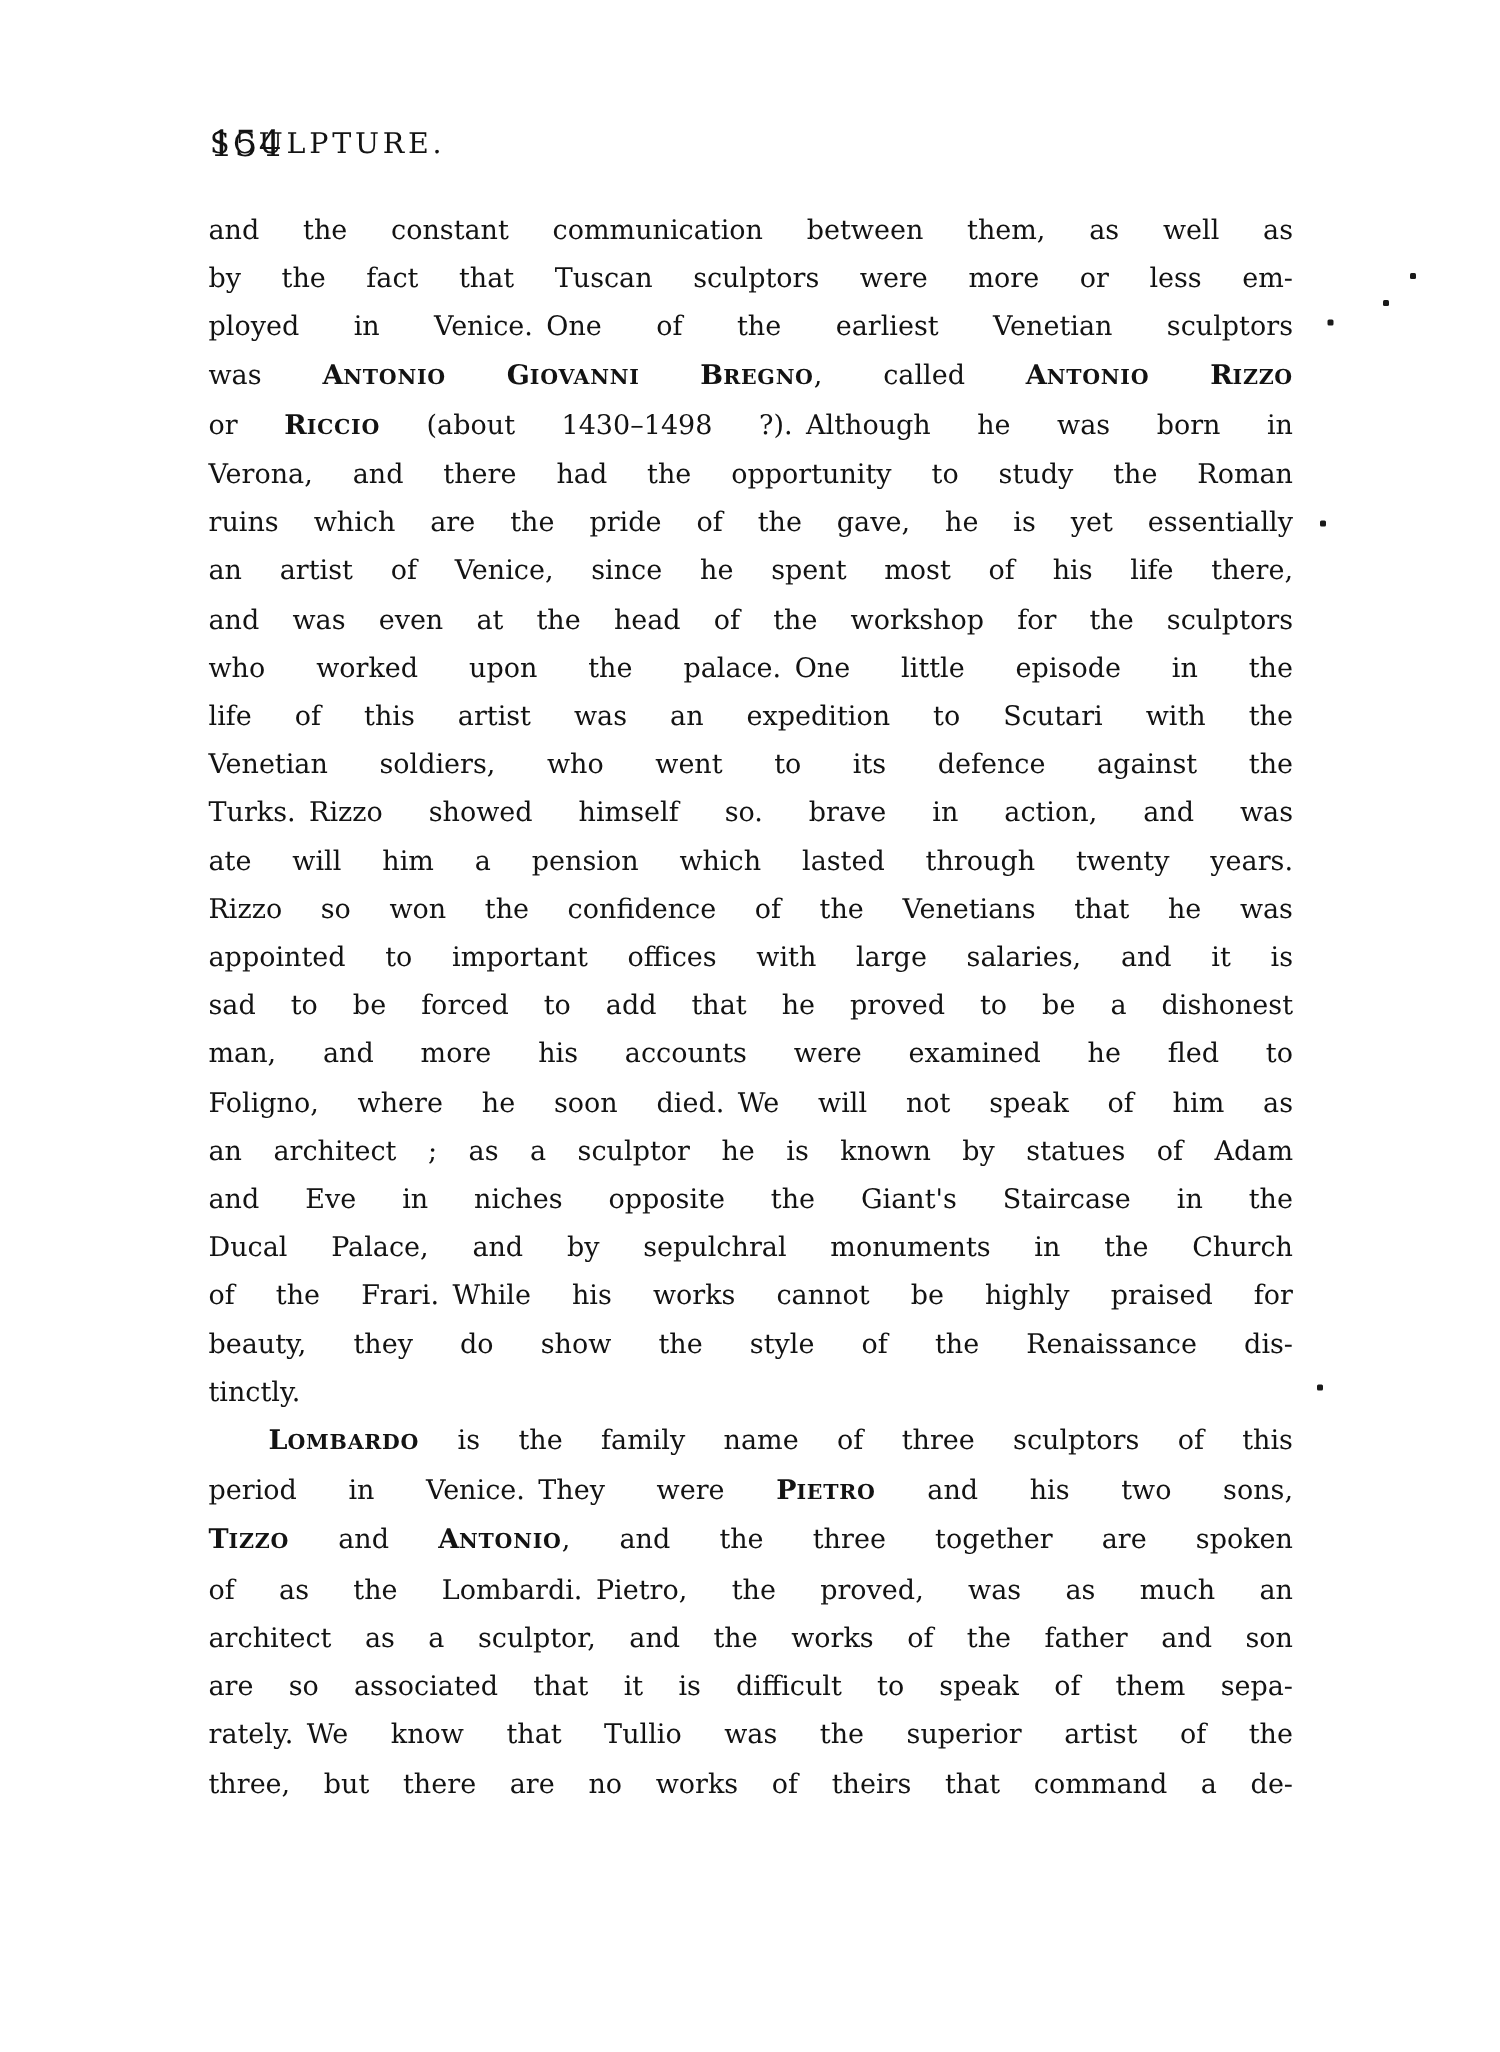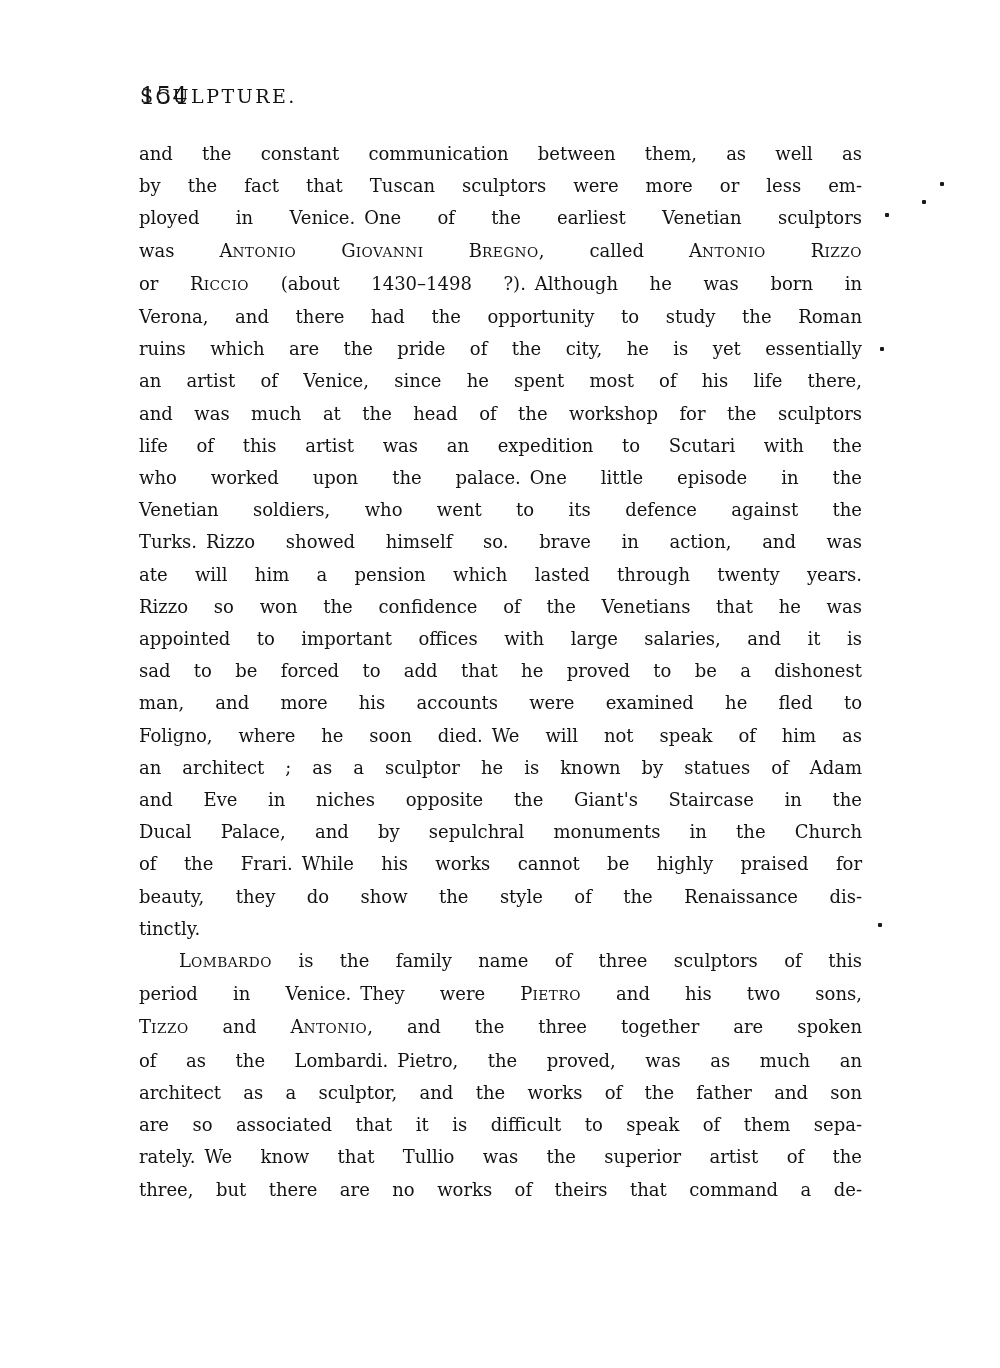--- a/index.html
+++ b/index.html
@@ -37,21 +37,21 @@
     font-size: 18px;
   }
   .line {
     line-height: 32.2px;
     text-align: justify;
     text-align-last: justify;
     white-space: normal;
   }
   .line.no-just { text-align-last: left; }
   .line.indent { text-indent: 40px; }
-  .sc-word { white-space: nowrap; }
+  .sc-word { white-space: nowrap; font-weight: bold; }
   .sc-small { font-size: 0.76em; letter-spacing: 0.5px; }
   .speck {
     position: absolute;
     width: 4px;
     height: 4px;
     background: #1a1a1a;
     border-radius: 1px;
   }
 </style>
 </head>
@@ -60,25 +60,25 @@
 <div class="page">
   <div class="folio">154</div>
   <div class="running-header">SCULPTURE.</div>
   <div class="text-body">
       <div class="line">and the constant communication between them, as well as</div>
       <div class="line">by the fact that Tuscan sculptors were more or less em-</div>
       <div class="line">ployed in Venice. One of the earliest Venetian sculptors</div>
       <div class="line">was <span class="sc-word"><span>A</span><span class="sc-small">NTONIO</span></span> <span class="sc-word"><span>G</span><span class="sc-small">IOVANNI</span></span> <span class="sc-word"><span>B</span><span class="sc-small">REGNO</span></span>, called <span class="sc-word"><span>A</span><span class="sc-small">NTONIO</span></span> <span class="sc-word"><span>R</span><span class="sc-small">IZZO</span></span></div>
       <div class="line">or <span class="sc-word"><span>R</span><span class="sc-small">ICCIO</span></span> (about 1430–1498 ?). Although he was born in</div>
       <div class="line">Verona, and there had the opportunity to study the Roman</div>
-      <div class="line">ruins which are the pride of the city, he is yet essentially</div>
+      <div class="line">ruins which are the pride of the gave, he is yet essentially</div>
       <div class="line">an artist of Venice, since he spent most of his life there,</div>
-      <div class="line">and was much at the head of the workshop for the sculptors</div>
+      <div class="line">and was even at the head of the workshop for the sculptors</div>
+      <div class="line">who worked upon the palace. One little episode in the</div>
       <div class="line">life of this artist was an expedition to Scutari with the</div>
-      <div class="line">who worked upon the palace. One little episode in the</div>
       <div class="line">Venetian soldiers, who went to its defence against the</div>
       <div class="line">Turks. Rizzo showed himself so. brave in action, and was</div>
       <div class="line">ate will him a pension which lasted through twenty years.</div>
       <div class="line">Rizzo so won the confidence of the Venetians that he was</div>
       <div class="line">appointed to important offices with large salaries, and it is</div>
       <div class="line">sad to be forced to add that he proved to be a dishonest</div>
       <div class="line">man, and more his accounts were examined he fled to</div>
       <div class="line">Foligno, where he soon died. We will not speak of him as</div>
       <div class="line">an architect ; as a sculptor he is known by statues of Adam</div>
       <div class="line">and Eve in niches opposite the Giant's Staircase in the</div>

